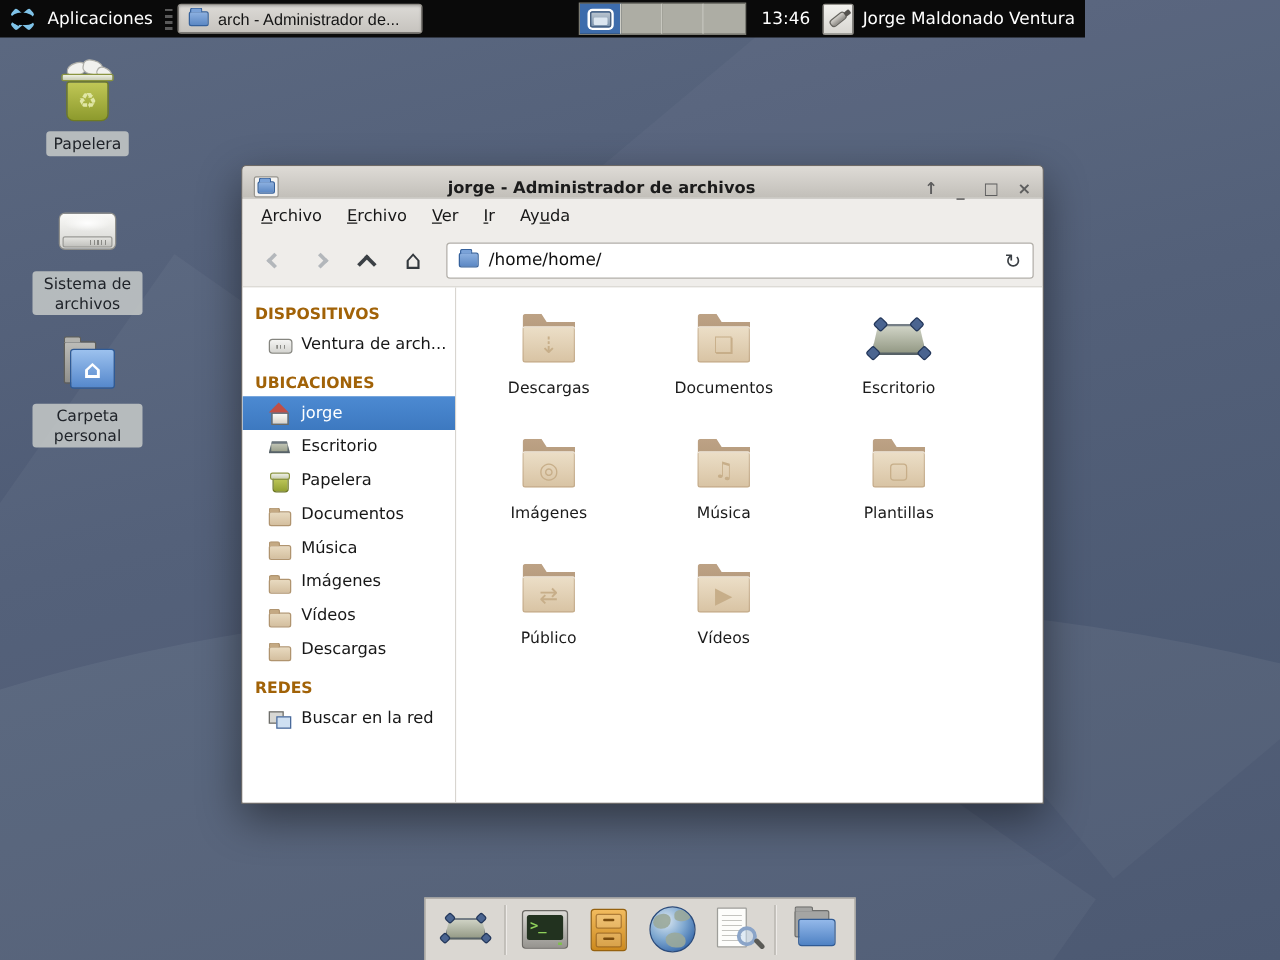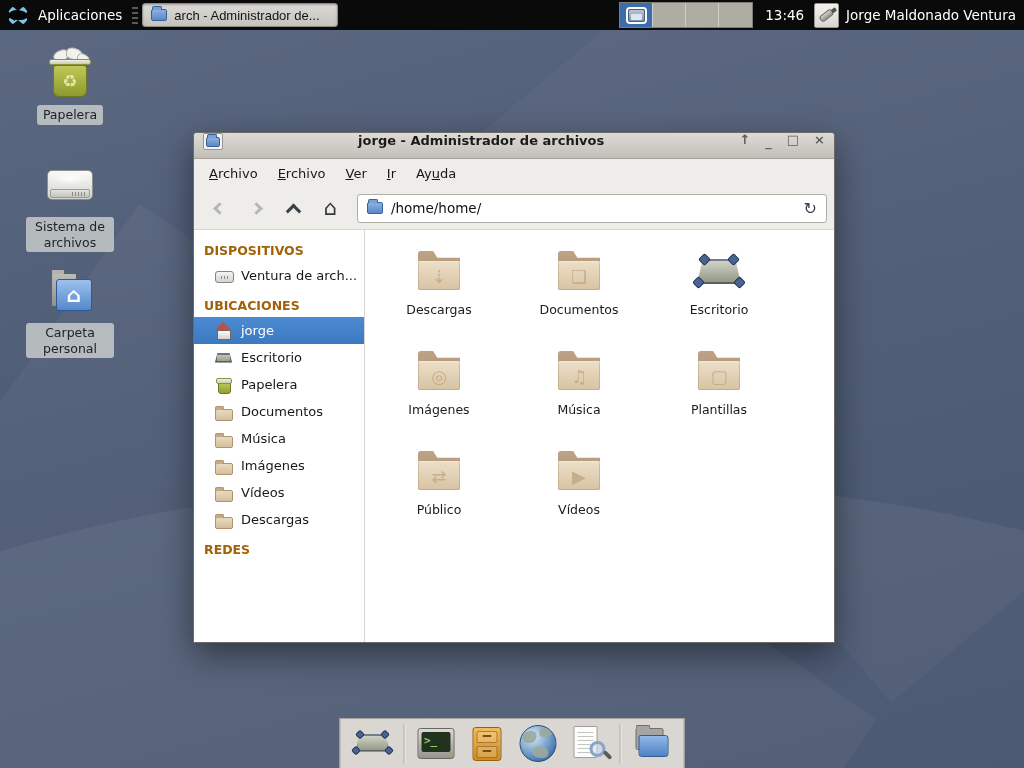--- a/index.html
+++ b/index.html
@@ -6,21 +6,21 @@
   html,body { width:1024px; height:768px; }
   body { font-family:"DejaVu Sans", sans-serif; overflow:hidden; }
   #desktop { position:relative; width:1024px; height:768px; overflow:hidden;
              background:linear-gradient(165deg,#5c6981 0%, #4e5b75 45%, #42506a 100%); }
   .sw1,.sw2,.sw3 { position:absolute; pointer-events:none; }
   .sw1 { left:-300px; bottom:-330px; width:1700px; height:620px; background:rgba(255,255,255,.055); border-radius:50%; }
   .sw2 { left:-200px; top:380px; width:900px; height:900px; background:rgba(255,255,255,.04); transform:rotate(35deg); }
   .sw3 { right:-260px; top:-140px; width:700px; height:700px; background:rgba(255,255,255,.03); transform:rotate(-40deg); }
 
   
-  #top-panel { position:absolute; left:0; top:0; width:1024px; height:30px; background:#0a0a0a;
+  #top-panel { position:absolute; left:0; top:0; width:868px; height:30px; background:#0a0a0a;
                display:flex; align-items:center; color:#fff; z-index:40; }
   .app-menu { display:flex; align-items:center; gap:8px; padding:0 10px 0 6px; height:100%; cursor:default; }
   .app-menu span.lbl { font-size:13.5px; }
   .xlogo { position:relative; width:24px; height:22px; flex:none; }
   .xlogo .xb { position:absolute; left:2px; top:8px; width:20px; height:7px; background:#7fc3e8; border-radius:2px; }
   .xlogo .xb.a { transform:rotate(40deg); } .xlogo .xb.b { transform:rotate(-40deg); }
   .xlogo .xm { position:absolute; left:3px; top:6px; width:18px; height:10px; background:#050505; border-radius:60% 70% 45% 55%; }
   .xlogo .xm::after { content:""; position:absolute; left:-4px; top:3px; border:4px solid transparent; border-right:6px solid #050505; }
   .grip { width:6px; height:18px; margin-right:4px;
           background:repeating-linear-gradient(0deg,#5a5a5a 0 2px, transparent 2px 5px); }
@@ -83,21 +83,21 @@
   .hf-back::before { content:""; position:absolute; left:-1px; top:-5px; width:12px; height:4px;
              background:#b2b2ae; border:1px solid #5f5f5b; border-bottom:none; border-radius:2px 2px 0 0; }
   .hf-front { position:absolute; left:10px; top:11px; right:2px; bottom:5px;
               background:linear-gradient(#9cc1ee,#5588cc); border:1px solid #2e5a96; border-radius:3px;
               display:flex; align-items:center; justify-content:center; color:#fff; font-size:20px; font-weight:bold; }
 
   
   #fm-window { position:absolute; left:193px; top:132px; width:642px; height:511px;
                background:#efedea; border:1px solid #6e6a66; border-radius:4px 4px 0 0;
                box-shadow:0 12px 34px rgba(0,0,0,.45); display:flex; flex-direction:column; z-index:30; }
-  .titlebar { height:26px; flex:none; display:flex; align-items:flex-start; padding:0 9px; gap:8px;
+  .titlebar { height:26px; flex:none; display:flex; align-items:flex-end; padding:0 9px; gap:8px;
               background:linear-gradient(#dedbd6,#c2bfb9); border-bottom:1px solid #a5a29c; border-radius:3px 3px 0 0; }
   .win-icon-frame { width:20px; height:17px; background:#f4f3f1; border:1px solid #97958f; border-radius:2px;
                     display:flex; align-items:center; justify-content:center; flex:none; }
   .win-icon-frame .mbf { width:14px; height:10px; }
   .titlebar .title { flex:1; text-align:center; font-size:13px; font-weight:bold; color:#1b1b1b; white-space:nowrap; overflow:hidden; }
   .controls { display:flex; gap:15px; color:#5e5e5e; font-size:13px; font-weight:bold; flex:none; }
   .controls span { cursor:default; line-height:1; }
   .ctrl-min { transform:translateY(2px); }
   .menubar { height:28px; flex:none; display:flex; align-items:center; padding:12px 5px;
              background:#efedea; font-size:13px; color:#181818; }
@@ -372,20 +372,24 @@
         </div>
         <div class="srow">
           <span class="si si-folder"></span>
           <span>Vídeos</span>
         </div>
         <div class="srow">
           <span class="si si-folder"></span>
           <span>Descargas</span>
         </div>
         <h3 class="shead">REDES</h3>
+        <div class="srow">
+          <span class="si si-network"></span>
+          <span>Buscar en la red</span>
+        </div>
       </aside>
 
       <div class="main">
         <div class="fileview">
           <div class="cell">
             <span class="fold">
                 <span class="back"></span>
                 <span class="front"></span>
                 <span class="emb">⇣</span>
               </span>

